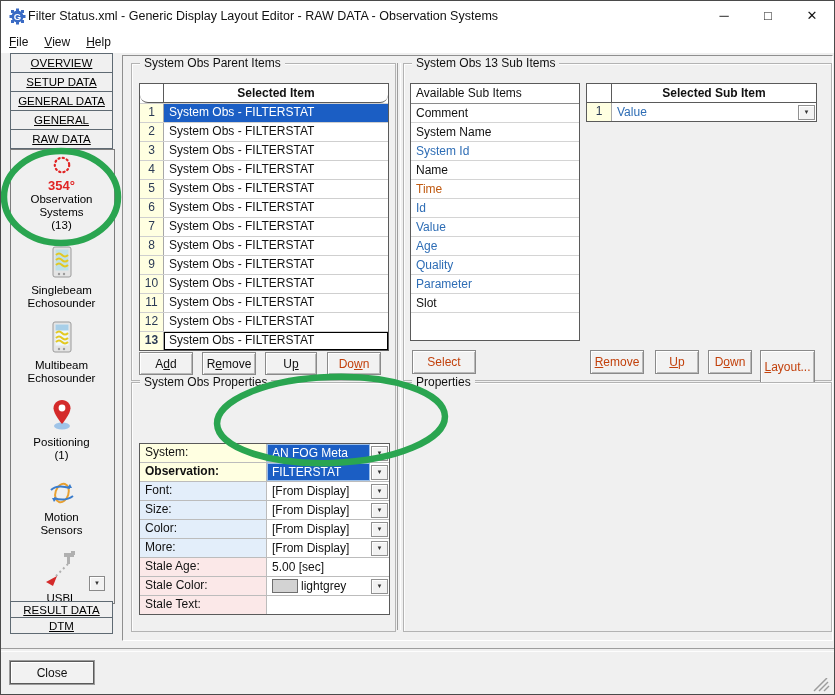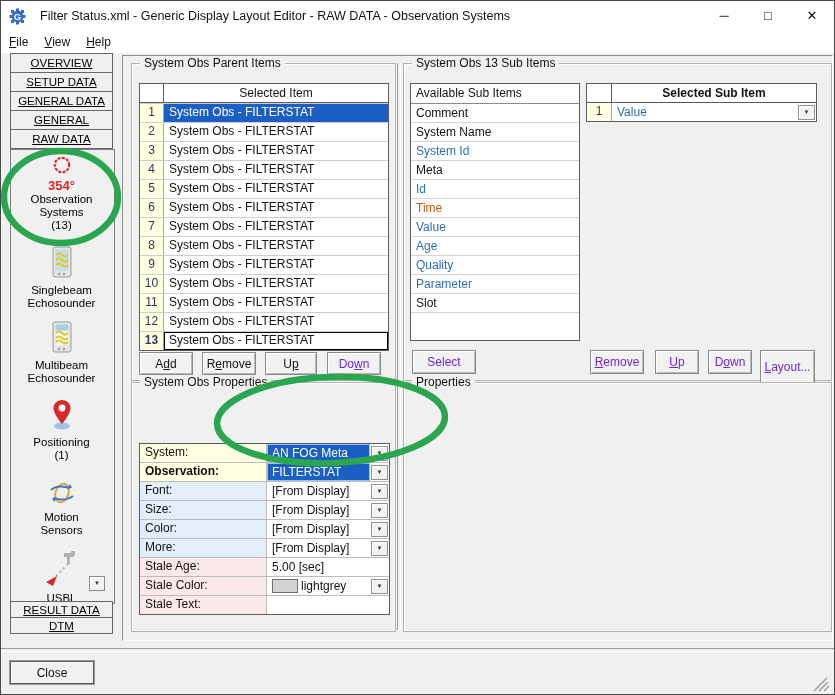--- a/index.html
+++ b/index.html
@@ -4,53 +4,53 @@
 <style>
   html,body{margin:0;padding:0;}
   body{
     width:835px;height:695px;position:relative;overflow:hidden;
     background:#f0f0f0;font-family:"Liberation Sans",sans-serif;color:#111;
   }
   .win-border{position:absolute;inset:0;border:1px solid #4a4a4a;pointer-events:none;z-index:60;}
   
   .titlebar{position:absolute;left:1px;top:1px;width:833px;height:30px;background:#fff;display:flex;align-items:center;}
   .appicon{width:17px;height:17px;margin-left:8px;flex:none;}
-  .title{margin-left:14px;font-size:12.5px;white-space:nowrap;}
+  .title{margin-left:2px;font-size:12.5px;white-space:nowrap;}
   .capbtns{margin-left:auto;display:flex;height:30px;}
   .cap{width:44px;height:30px;background:#fff;border:none;font-size:13px;color:#111;line-height:30px;text-align:center;padding:0;font-family:inherit;}
   
   .menubar{position:absolute;left:1px;top:31px;width:833px;height:22px;background:#fff;display:flex;align-items:center;font-size:12px;}
   .menuitem{padding:0 8px;height:22px;line-height:22px;background:none;border:none;font-family:inherit;font-size:12px;color:#111;}
   .mn{text-decoration:underline;}
   
   .btn{position:absolute;height:23px;background:#f2f2f2;border:1px solid #8a8a8a;
        box-shadow:inset 1px 1px 0 #ffffff,inset -1px -1px 0 #b9b9b9;
        font-size:12px;color:#111;text-align:center;padding:0;font-family:inherit;}
-  .btn.dis{color:#6d28d9;}
+  .btn.dis{color:#c2410c;}
   
   .navbtn{position:absolute;left:10px;width:103px;height:20px;background:#f0f0f0;border:1px solid #5f6a73;
           font-size:11.5px;color:#000;text-align:center;padding:0;font-family:inherit;text-decoration:underline;}
   .rawpanel{position:absolute;left:10px;top:149px;width:103px;height:453px;border:1px solid #7d7d7d;background:#f0f0f0;}
   .rawitem{position:absolute;left:0;width:101px;text-align:center;}
   .rawlabel{font-size:11.5px;line-height:13px;color:#000;}
   .badge-red{font-size:13px;font-weight:bold;color:#e02424;line-height:14px;}
   .mini-dd{position:absolute;left:78px;top:426px;width:16px;height:15px;background:#f2f2f2;border:1px solid #8a8a8a;
            box-shadow:inset 1px 1px 0 #fff;font-size:6px;color:#333;text-align:center;line-height:13px;padding:0;font-family:inherit;}
   
   .mainframe{position:absolute;left:122px;top:55px;width:709px;height:584px;
              border-top:1px solid #8f8f8f;border-left:1px solid #8f8f8f;
              border-bottom:1px solid #fff;border-right:1px solid #fff;}
   .vdiv{position:absolute;left:397px;top:63px;width:2px;height:567px;border-left:1px solid #9d9d9d;border-right:1px solid #fdfdfd;}
   .hdiv{position:absolute;left:0;top:648px;width:835px;height:2px;border-top:1px solid #9d9d9d;border-bottom:1px solid #fdfdfd;}
   
   .group{position:absolute;border:1px solid #b3b3b3;box-shadow:1px 1px 0 #fdfdfd inset;}
   .glabel{position:absolute;top:-8px;left:8px;background:#f0f0f0;padding:0 4px;font-size:12px;white-space:nowrap;}
   
   .ptable{position:absolute;left:139px;top:83px;width:248px;background:#fff;border:1px solid #5a5a5a;}
-  .phead{display:flex;height:18px;line-height:18px;font-size:12px;font-weight:normal;border-bottom:1px solid #5a5a5a;}
+  .phead{display:flex;height:18px;line-height:18px;font-size:12px;font-weight:bold;border-bottom:1px solid #5a5a5a;border-radius:8px;}
   .phead .hnum{width:23px;border-right:1px solid #5a5a5a;flex:none;}
   .phead .hlab{flex:1;text-align:center;}
   .prow{display:flex;height:18px;line-height:17px;font-size:12px;border-top:1px solid #cfcfcf;}
   .prow:first-of-type{border-top:none;}
   .pnum{width:23px;flex:none;background:#ffffe1;border-right:1px solid #a8a8a8;text-align:center;color:#2b3a55;}
   .plabel{flex:1;padding-left:5px;color:#111;white-space:nowrap;overflow:hidden;}
   .prow.sel .plabel{background:#1b5ec4;color:#fff;}
   .prow.foc .pnum{font-weight:bold;}
   .prow.foc .plabel{box-shadow:inset 0 0 0 1px #000;}
   
@@ -330,23 +330,23 @@
 
 <div class="group" style="left:403px;top:63px;width:427px;height:316px">
   <span class="glabel">System Obs 13 Sub Items</span>
 </div>
 
 <div class="slist">
   <div class="shead">Available Sub Items</div>
   <div class="srow c-black">Comment</div>
   <div class="srow c-black">System Name</div>
   <div class="srow c-blue">System Id</div>
-  <div class="srow c-black">Meta</div>
+  <div class="srow c-black">Name</div>
+  <div class="srow c-orange">Time</div>
   <div class="srow c-blue">Id</div>
-  <div class="srow c-orange">Time</div>
   <div class="srow c-blue">Value</div>
   <div class="srow c-blue">Age</div>
   <div class="srow c-blue">Quality</div>
   <div class="srow c-blue">Parameter</div>
   <div class="srow c-black">Slot</div>
 </div>
 
 <div class="sstable">
   <div class="sshead">
     <span class="hnum"></span>

